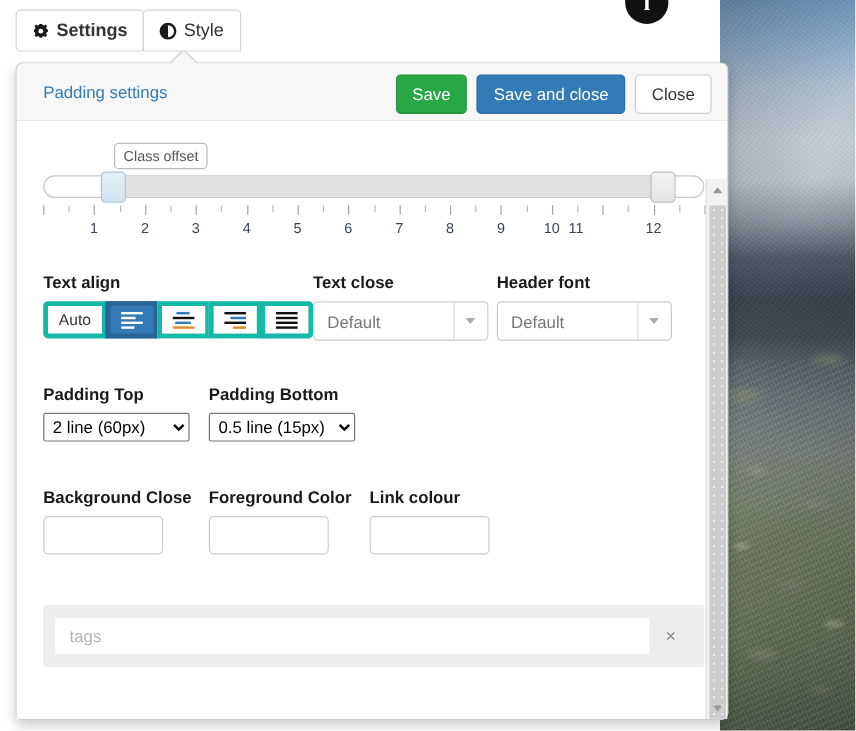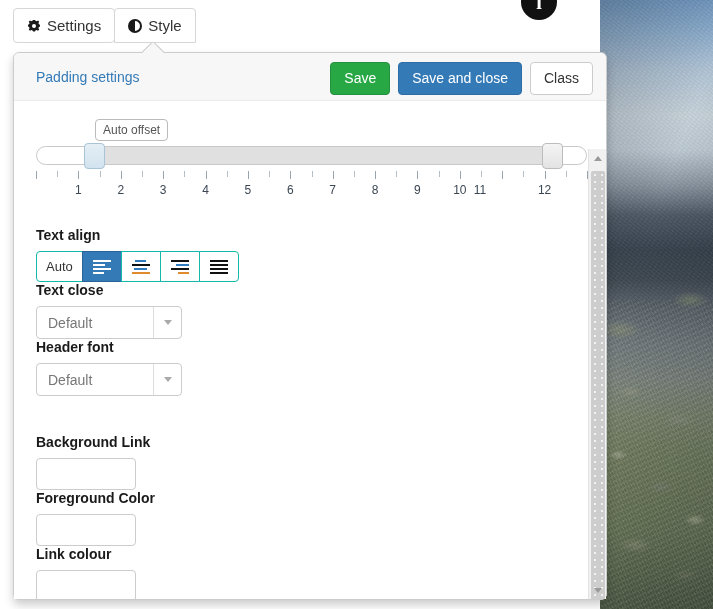--- a/index.html
+++ b/index.html
@@ -100,21 +100,21 @@
     height: 35px;
     padding: 0 13px;
     border: 1px solid #d6d6d6;
     background: #ffffff;
     color: #333333;
     font-size: 15px;
     border-radius: 4px 4px 0 0;
     cursor: pointer;
     white-space: nowrap;
   }
-  .tab:first-child { border-radius: 4px; }
+  .tab:first-child { border-radius: 4px; font-weight: bold; }
   .tab + .tab { margin-left: -1px; }
 
   
   .gear { width: 14px; height: 14px; position: relative; display:inline-block; }
   .gear::before{
     content:""; position:absolute; left:1px; top:1px; width:12px; height:12px;
     background:#1a1a1a;
     clip-path: polygon(42% 0%,58% 0%,62% 11%,73% 15%,83% 8%,94% 19%,87% 29%,91% 40%,100% 44%,100% 58%,91% 62%,87% 73%,94% 83%,83% 94%,73% 87%,62% 91%,58% 100%,42% 100%,38% 91%,27% 87%,17% 94%,6% 83%,13% 73%,9% 62%,0% 58%,0% 44%,9% 40%,13% 29%,6% 19%,17% 8%,27% 15%,38% 11%);
   }
   .gear::after{
@@ -256,27 +256,27 @@
   }
 
   
   .lbl {
     font-size: 14px;
     font-weight: bold;
     color: #1a1a1a;
     margin-bottom: 8px;
     display: block;
   }
-  .row { display: flex; flex-direction: column; }
+  .row { display: flex; }
 
   .align-group { display: flex; }
   .align-btn {
     height: 31px;
     min-width: 40px;
-    border: 1px solid #14b8a6;
+    border: 4px solid #14b8a6;
     background: #ffffff;
     display: flex; align-items: center; justify-content: center;
     cursor: pointer;
     font-size: 13px; color: #333;
     padding: 0 9px;
   }
   .align-btn + .align-btn { margin-left: -1px; }
   .align-btn:first-child { border-radius: 4px 0 0 4px; }
   .align-btn:last-child { border-radius: 0 4px 4px 0; }
   .align-btn.active { background: #337ab7; border-color: #2a6496; }
@@ -426,29 +426,29 @@
   </div>
 
   <div class="panel">
     <div class="panel-arrow"></div>
 
     <div class="panel-header">
       <span class="panel-title">Padding settings</span>
       <div class="hdr-btns">
         <button class="btn btn-success">Save</button>
         <button class="btn btn-primary">Save and close</button>
-        <button class="btn btn-default">Class</button>
+        <button class="btn btn-default">Close</button>
       </div>
     </div>
 
     <div class="panel-body">
       <div class="content">
 
         <div class="slider-zone">
-          <div class="tooltip">Auto offset</div>
+          <div class="tooltip">Class offset</div>
           <div class="slider-track">
             <div class="slider-fill"></div>
           </div>
           <div class="handle handle-left"></div>
           <div class="handle handle-right"></div>
           <div class="ruler" id="ruler">
               <div class="tick" style="left: 0px;"></div>
               <div class="tick minor" style="left: 21.1923px;"></div>
               <div class="tick" style="left: 42.3846px;"></div>
               <div class="tick minor" style="left: 63.5769px;"></div>
@@ -546,24 +546,38 @@
             <span class="lbl">Header font</span>
             <div class="fauxselect">
               <span>Default</span>
               <span class="caret-box">
                   <i class="caret"></i>
                 </span>
             </div>
           </div>
         </div>
 
+        <div class="row" style="margin-top:36px;">
+          <div style="width:138px;">
+            <span class="lbl">Padding Top</span>
+            <select class="nselect" style="width:122px;">
+              <option>2 line (60px)</option>
+            </select>
+          </div>
+          <div style="width:160px;">
+            <span class="lbl">Padding Bottom</span>
+            <select class="nselect" style="width:122px;">
+              <option>0.5 line (15px)</option>
+            </select>
+          </div>
+        </div>
 
         <div class="row" style="margin-top:38px;">
           <div style="width:138px;">
-            <span class="lbl">Background Link</span>
+            <span class="lbl">Background Close</span>
             <input class="colorbox" type="text" value="" style="">
           </div>
           <div style="width:134px;">
             <span class="lbl">Foreground Color</span>
             <input class="colorbox" type="text" value="" style="">
           </div>
           <div style="width:120px;">
             <span class="lbl">Link colour</span>
             <input class="colorbox" type="text" value="" style="">
           </div>

